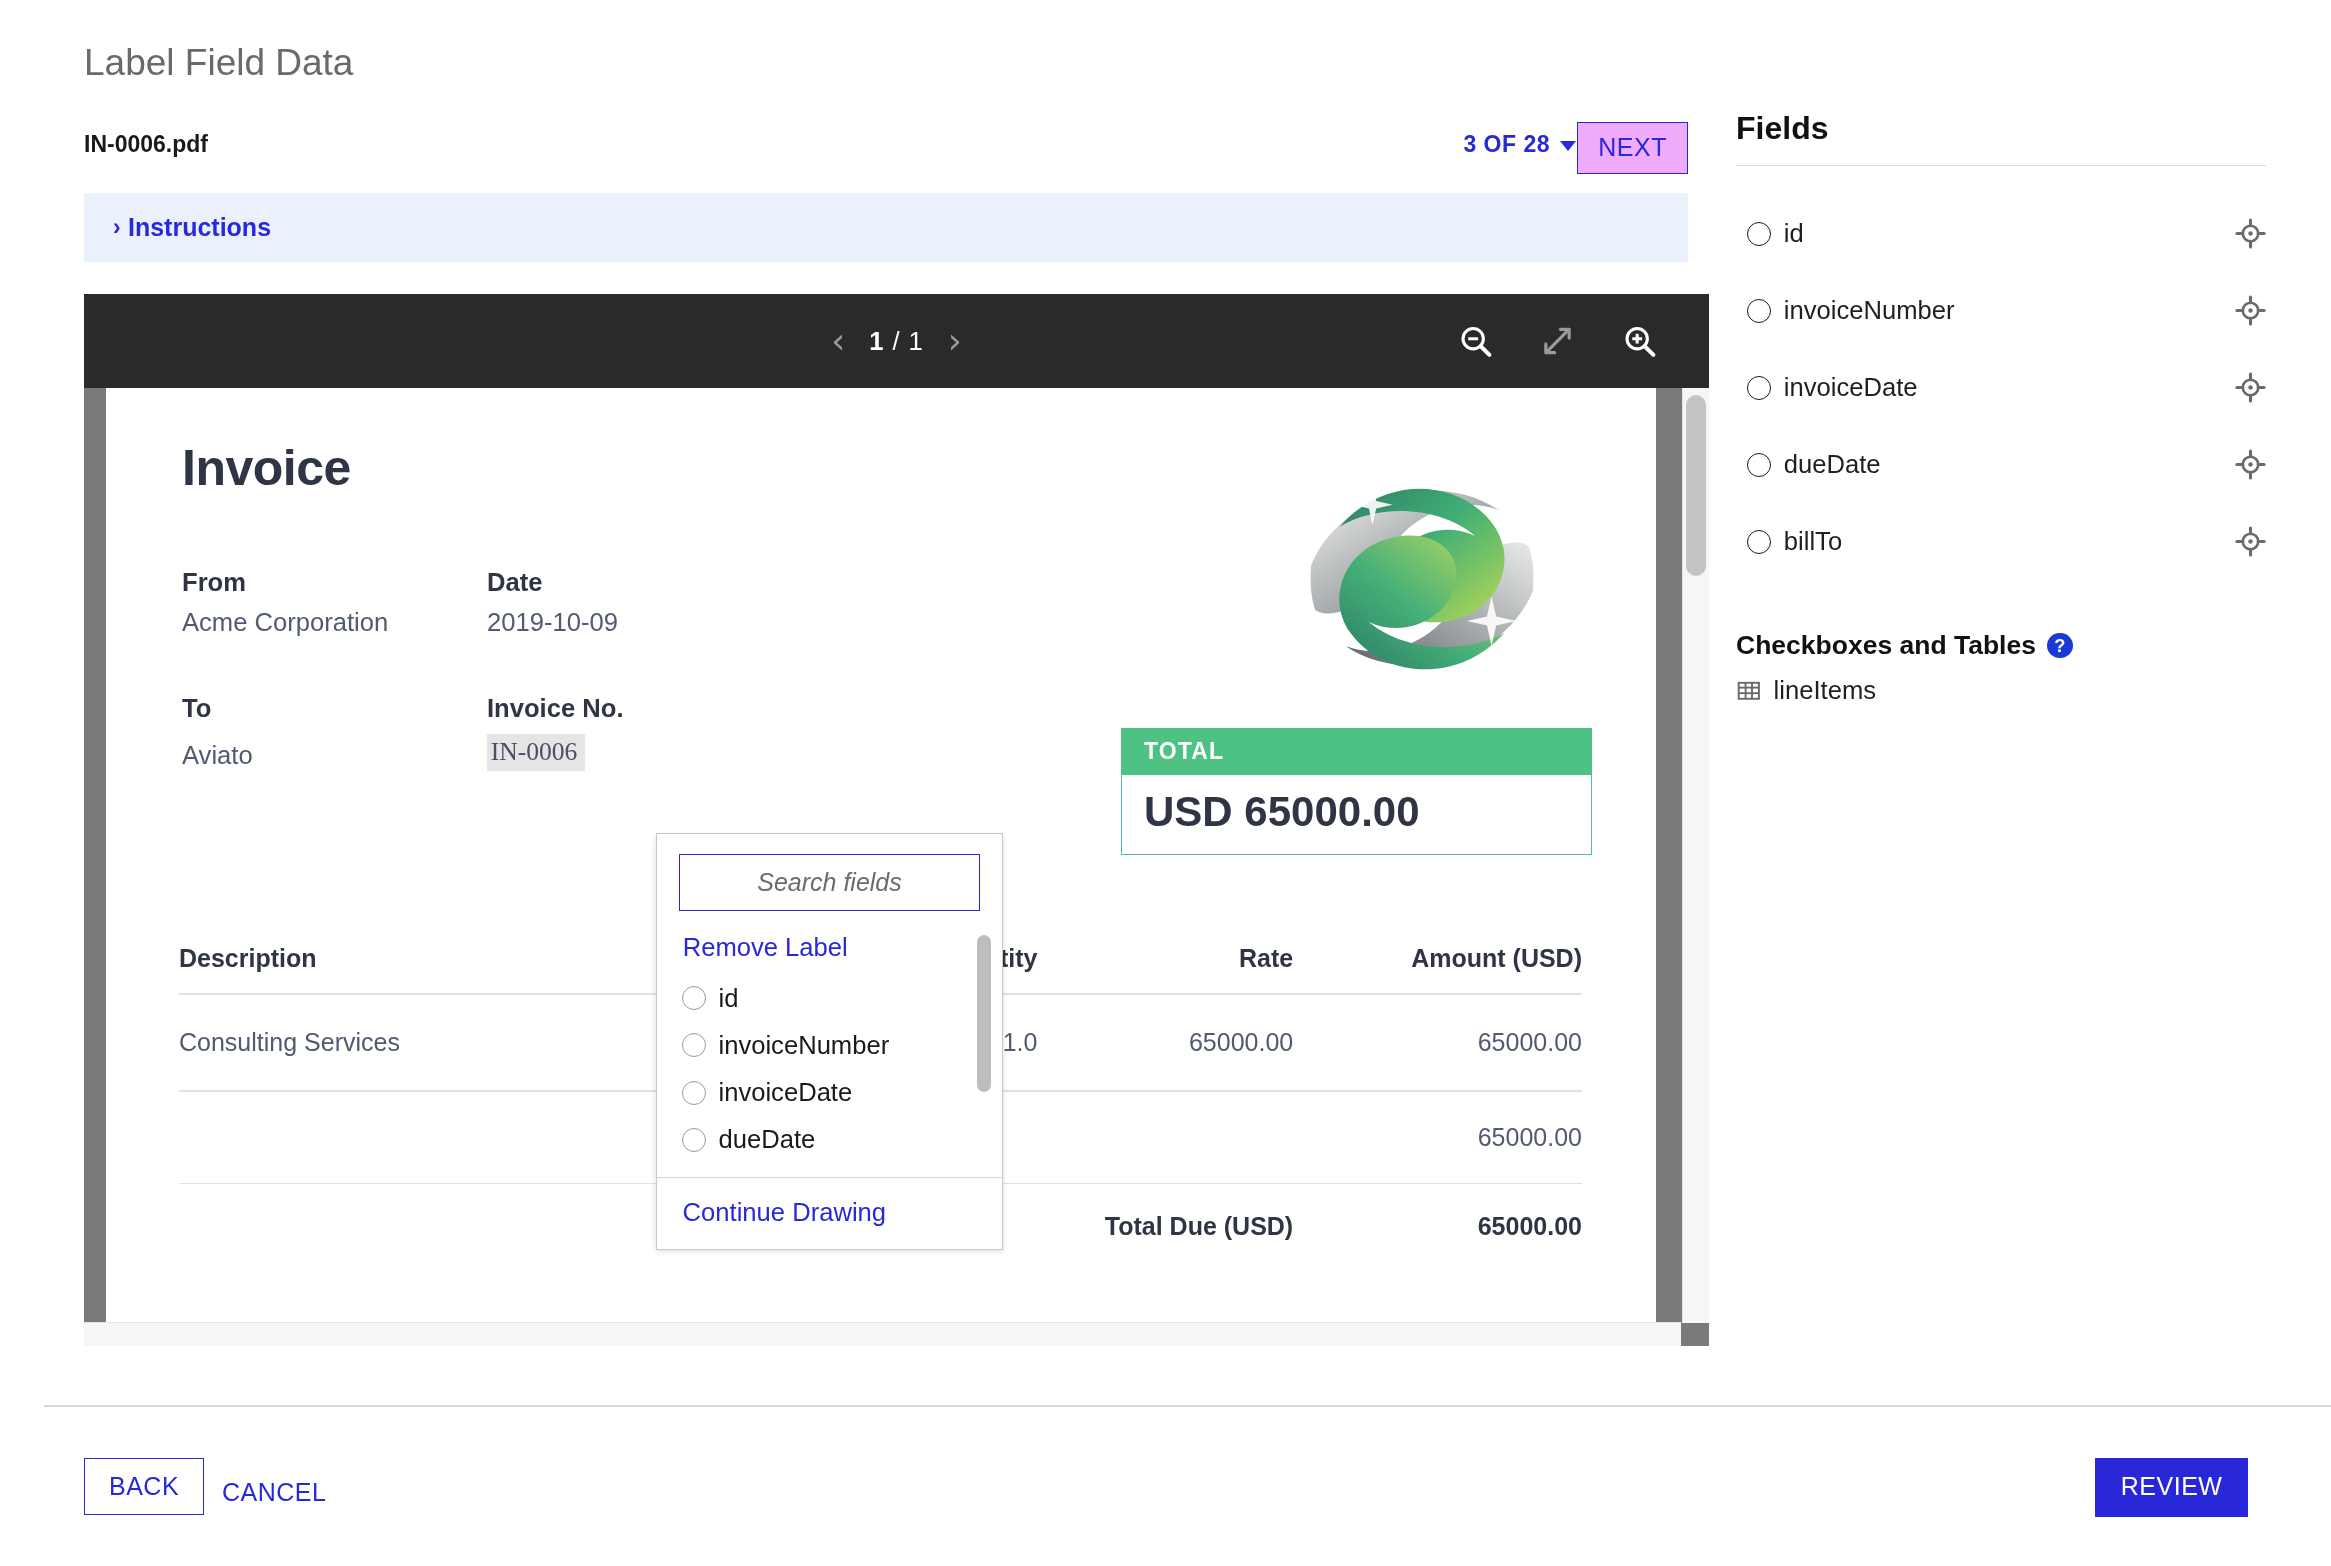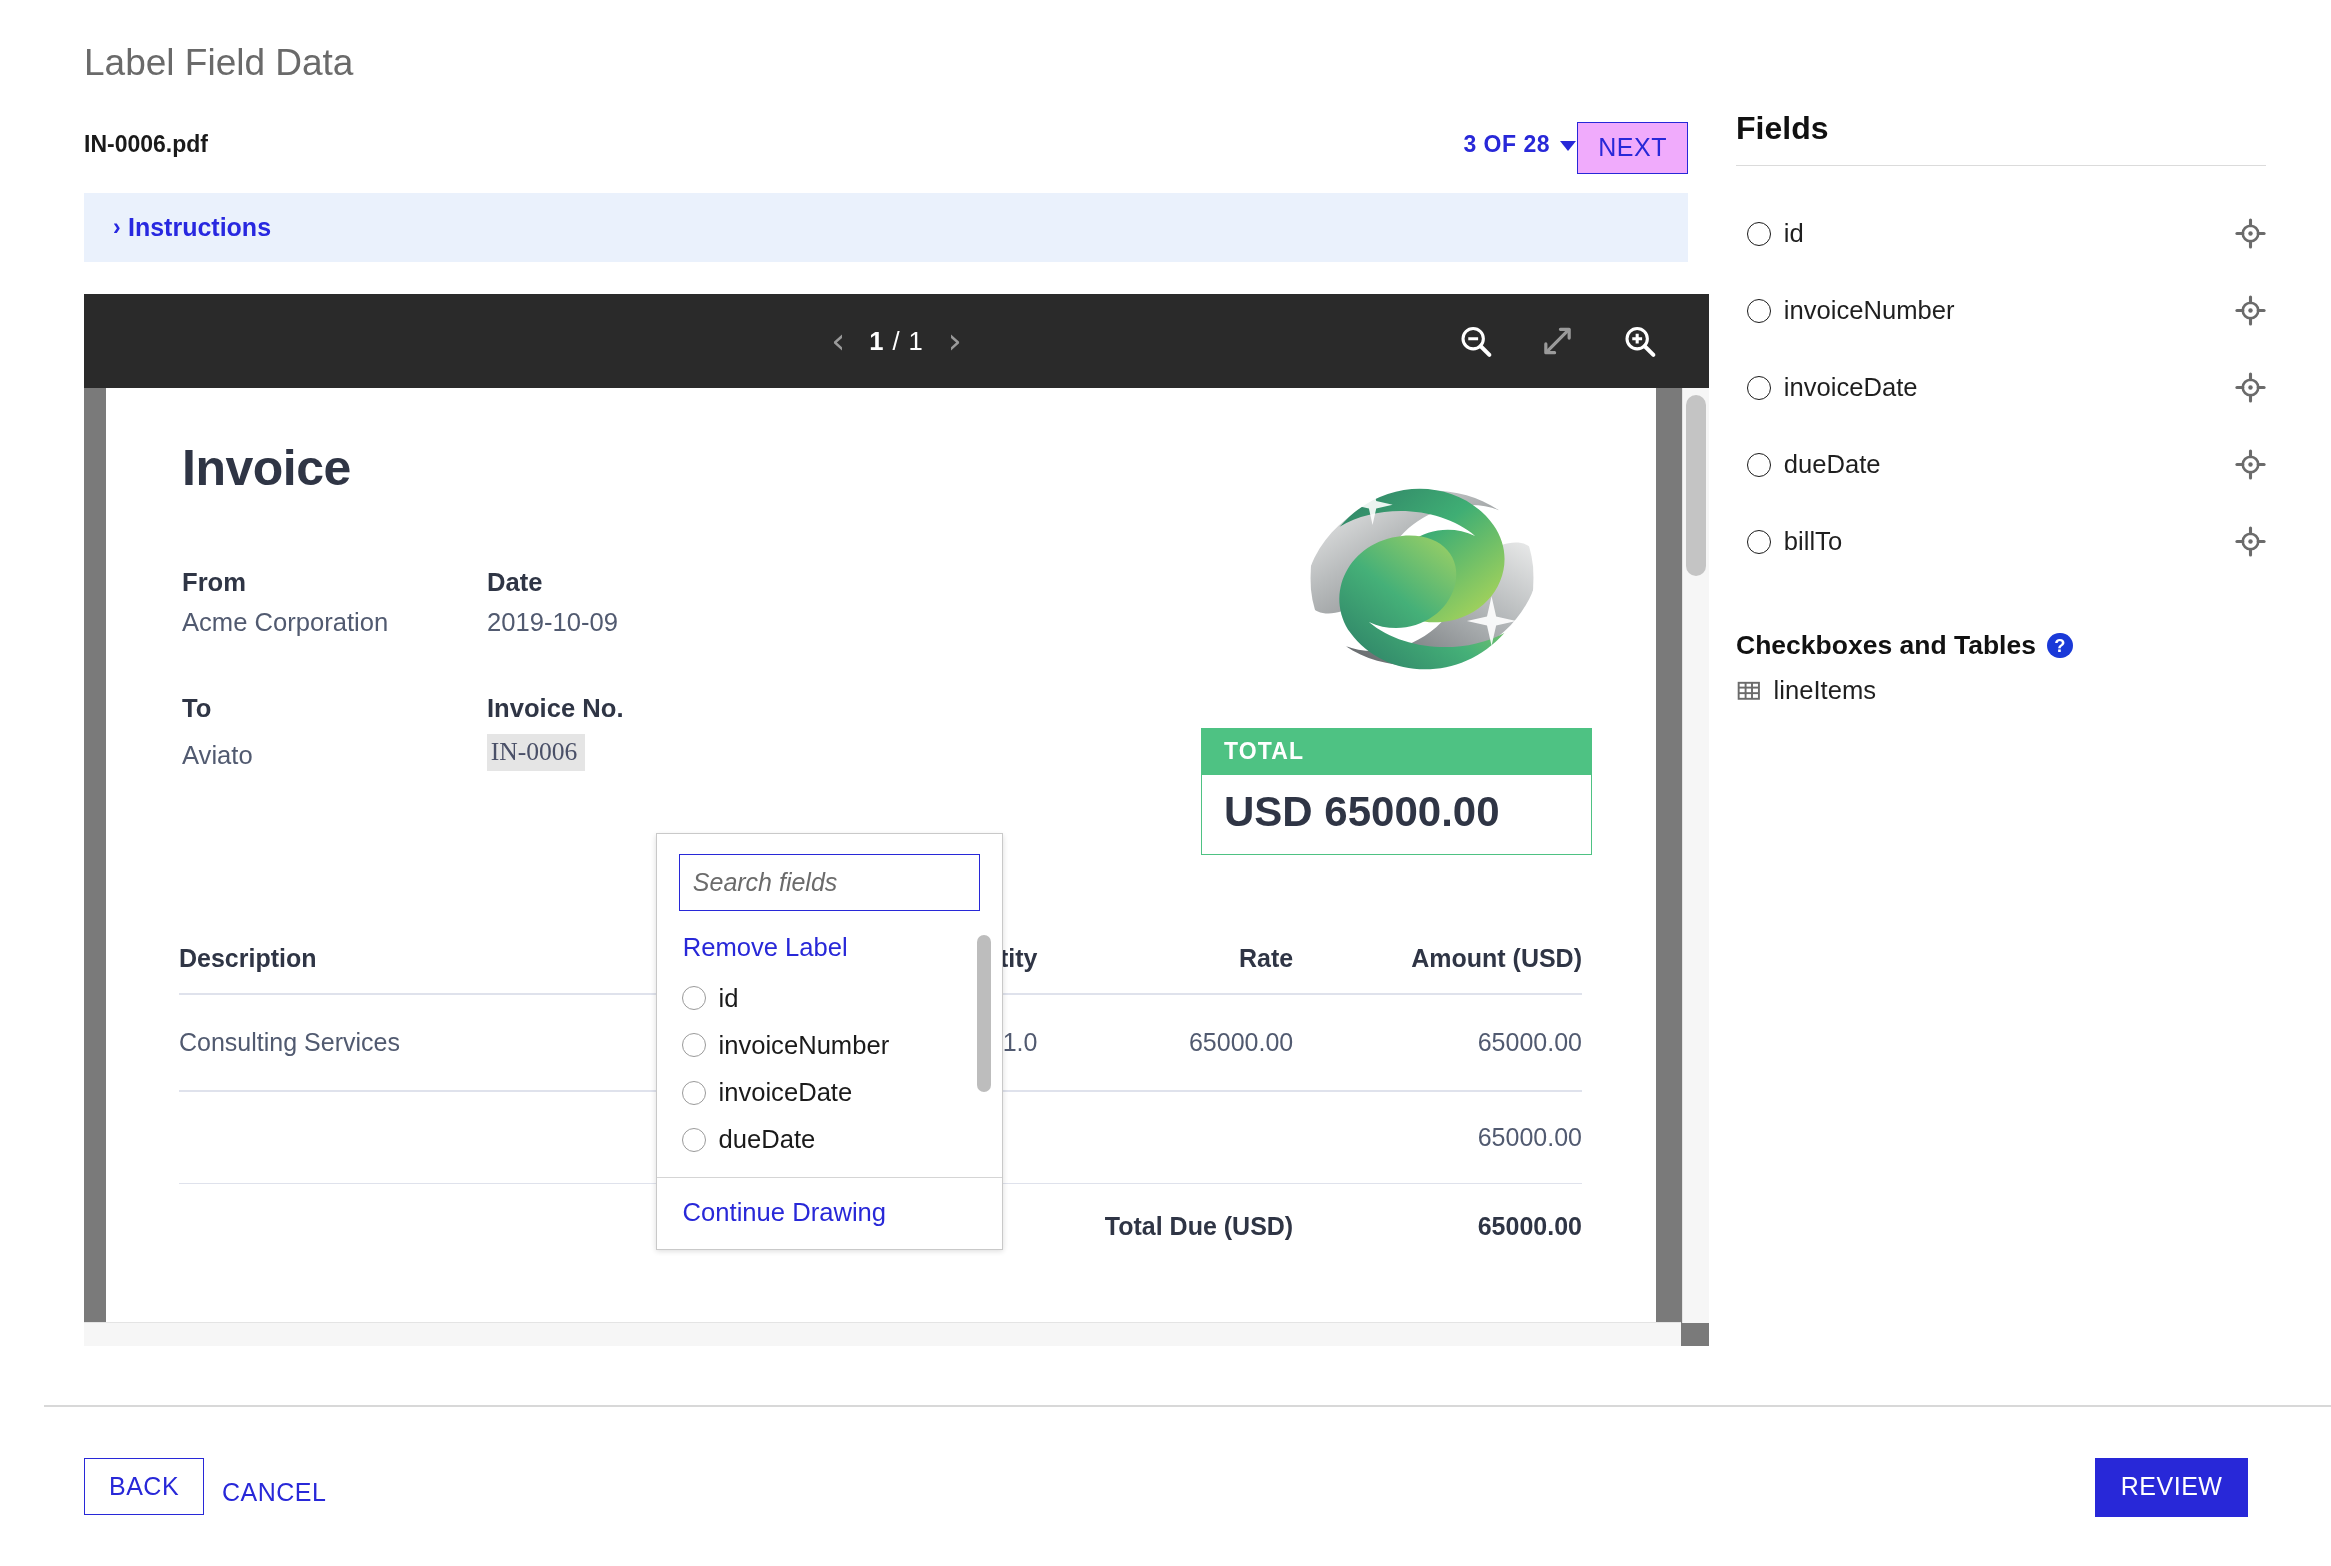--- a/index.html
+++ b/index.html
@@ -248,21 +248,21 @@
     right: 115px;
     top: 71px;
     width: 238px;
     height: 238px;
   }
 
   .total-card {
     position: absolute;
     right: 64px;
     top: 340px;
-    width: 391px;
+    width: 471px;
     border: 1.8px solid #4ec283;
   }
   .total-head {
     background: #4ec283;
     color: #ffffff;
     font-size: 23px;
     font-weight: bold;
     letter-spacing: 1.1px;
     padding: 9.1px 0 10px 22px;
   }
@@ -311,20 +311,21 @@
     width: 100%;
     height: 57px;
     border: 1.8px solid #2828d8;
     outline: none;
     font-size: 25px;
     font-style: italic;
     color: #6b6b6b;
     padding: 0 12.8px;
     font-family: "Liberation Sans", sans-serif;
     background: #ffffff;
+    text-align: center;
   }
   .popup-search::placeholder { color: #6b6b6b; font-style: italic; opacity: 1; }
   .popup-list {
     position: relative;
     height: 250px;
     overflow: hidden;
     padding: 0 0 0 22px;
   }
   .popup-scroll {
     position: absolute;

